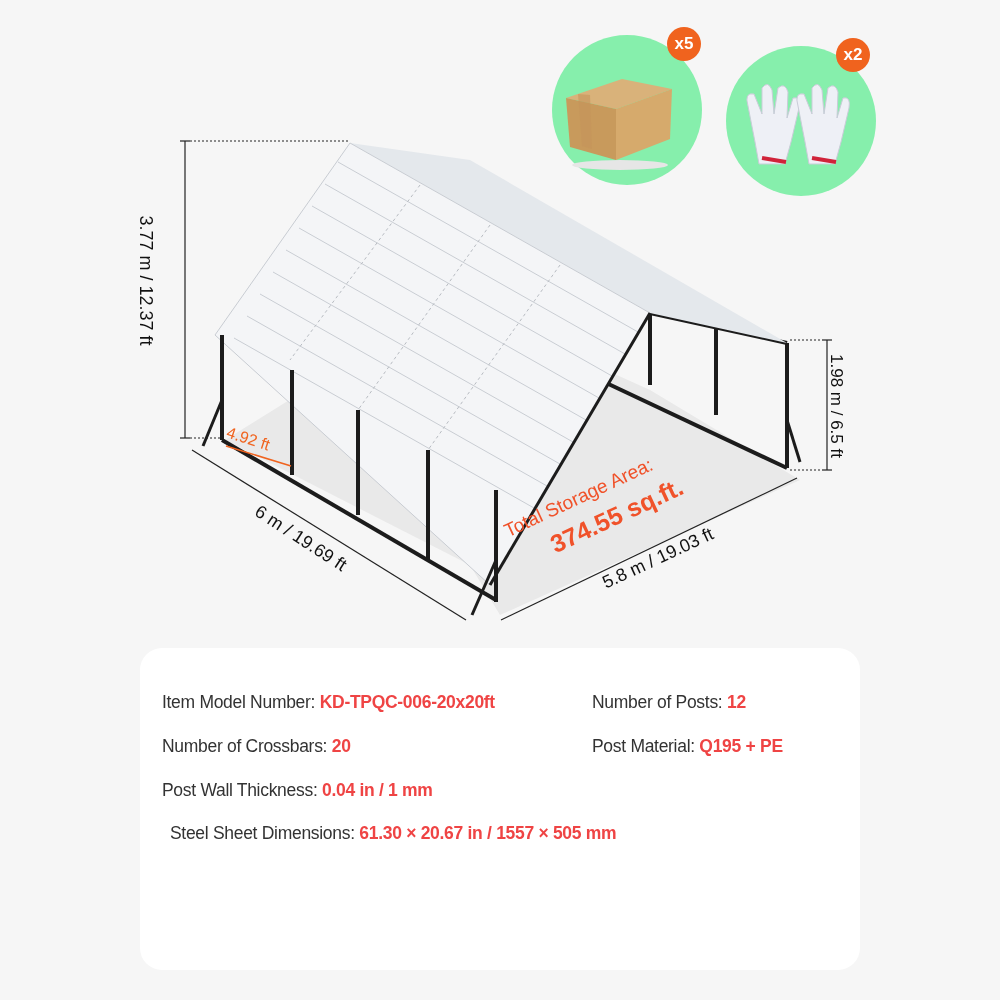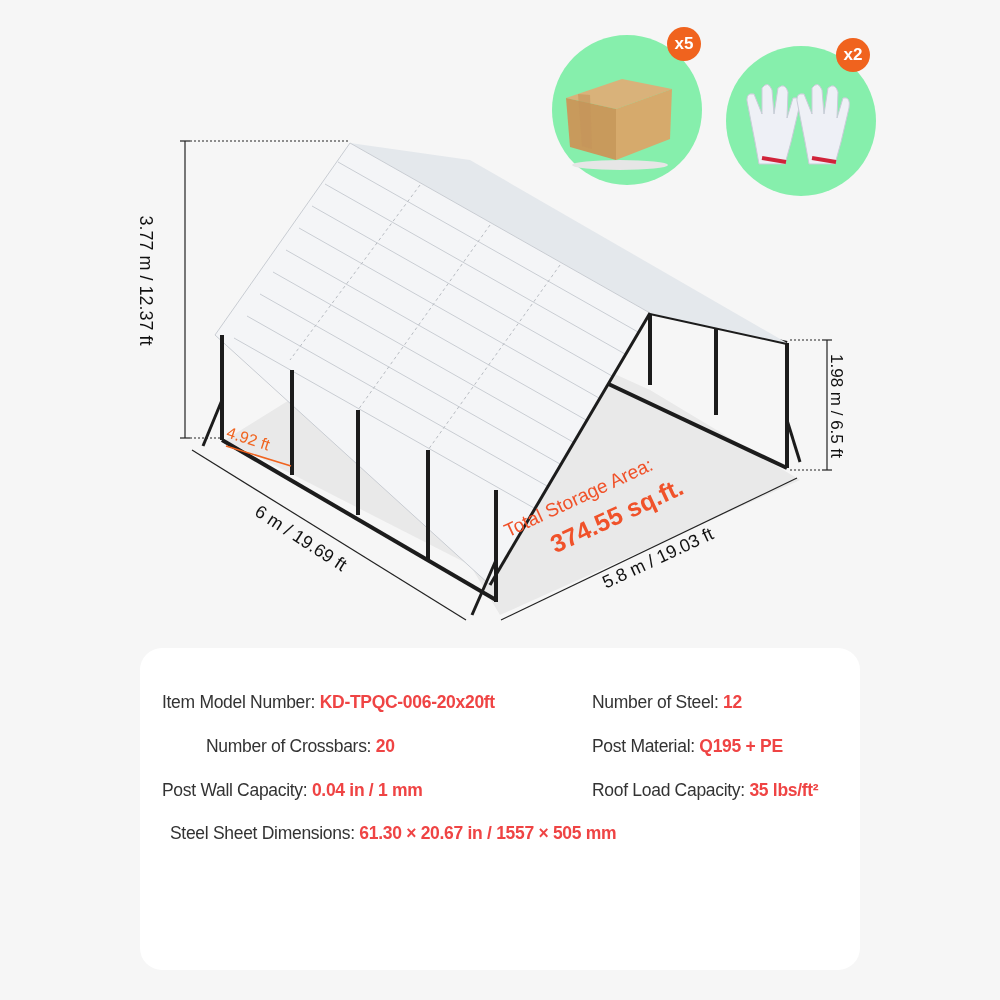--- a/index.html
+++ b/index.html
@@ -107,36 +107,32 @@
 <div class="dim" style="left:226px;top:430px;transform:rotate(18deg);color:#f0631e;font-size:16px;">4.92 ft</div>
 <div class="area-label" style="left:510px;top:520px;transform:rotate(-25deg);font-size:19px;">Total Storage Area:</div>
 <div class="area-label" style="left:558px;top:530px;transform:rotate(-25deg);font-size:25px;font-weight:bold;">374.55 sq.ft.</div>
 
 <div class="card">
   <div class="spec" style="left:22px;top:44px;">
     <span>Item Model Number:</span>
     <span class="v">KD-TPQC-006-20x20ft</span>
   </div>
   <div class="spec" style="left:452px;top:44px;">
-    <span>Number of Steel:</span>
+    <span>Number of Posts:</span>
     <span class="v">12</span>
   </div>
-  <div class="spec" style="left:22px;top:88px;margin-left:44px;">
+  <div class="spec" style="left:22px;top:88px;">
     <span>Number of Crossbars:</span>
     <span class="v">20</span>
   </div>
   <div class="spec" style="left:452px;top:88px;">
     <span>Post Material:</span>
     <span class="v">Q195 + PE</span>
   </div>
   <div class="spec" style="left:22px;top:132px;">
-    <span>Post Wall Capacity:</span>
+    <span>Post Wall Thickness:</span>
     <span class="v">0.04 in / 1 mm</span>
-  </div>
-  <div class="spec" style="left:452px;top:132px;">
-    <span>Roof Load Capacity:</span>
-    <span class="v">35 lbs/ft²</span>
   </div>
   <div class="spec" style="left:30px;top:175px;">
     <span>Steel Sheet Dimensions:</span>
     <span class="v">61.30 × 20.67 in / 1557 × 505 mm</span>
   </div>
 </div>
 
 </body></html>

